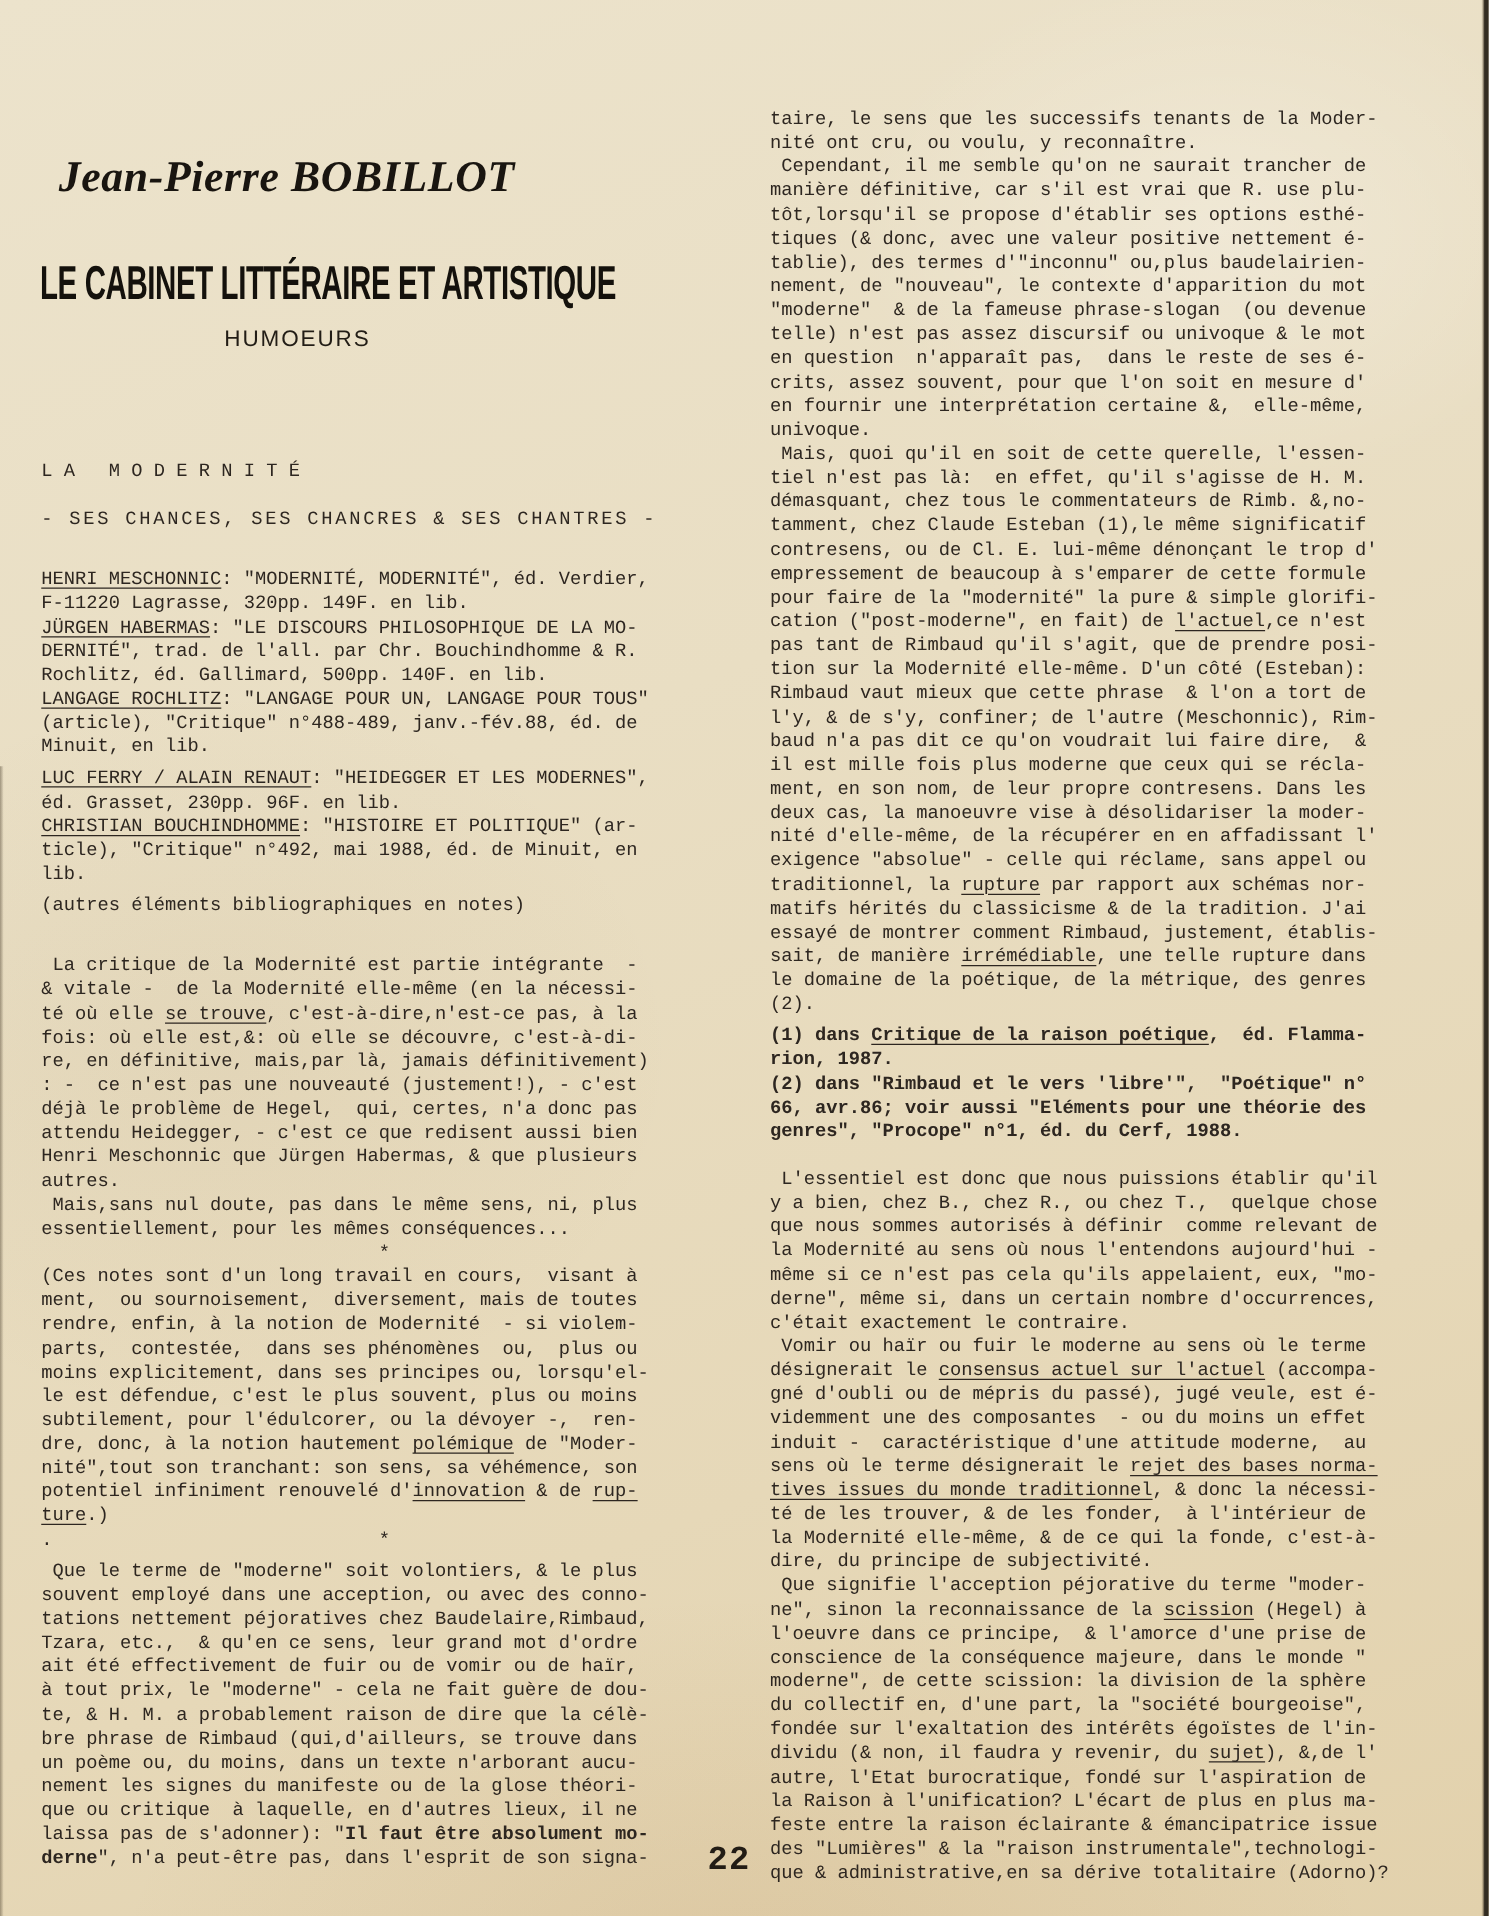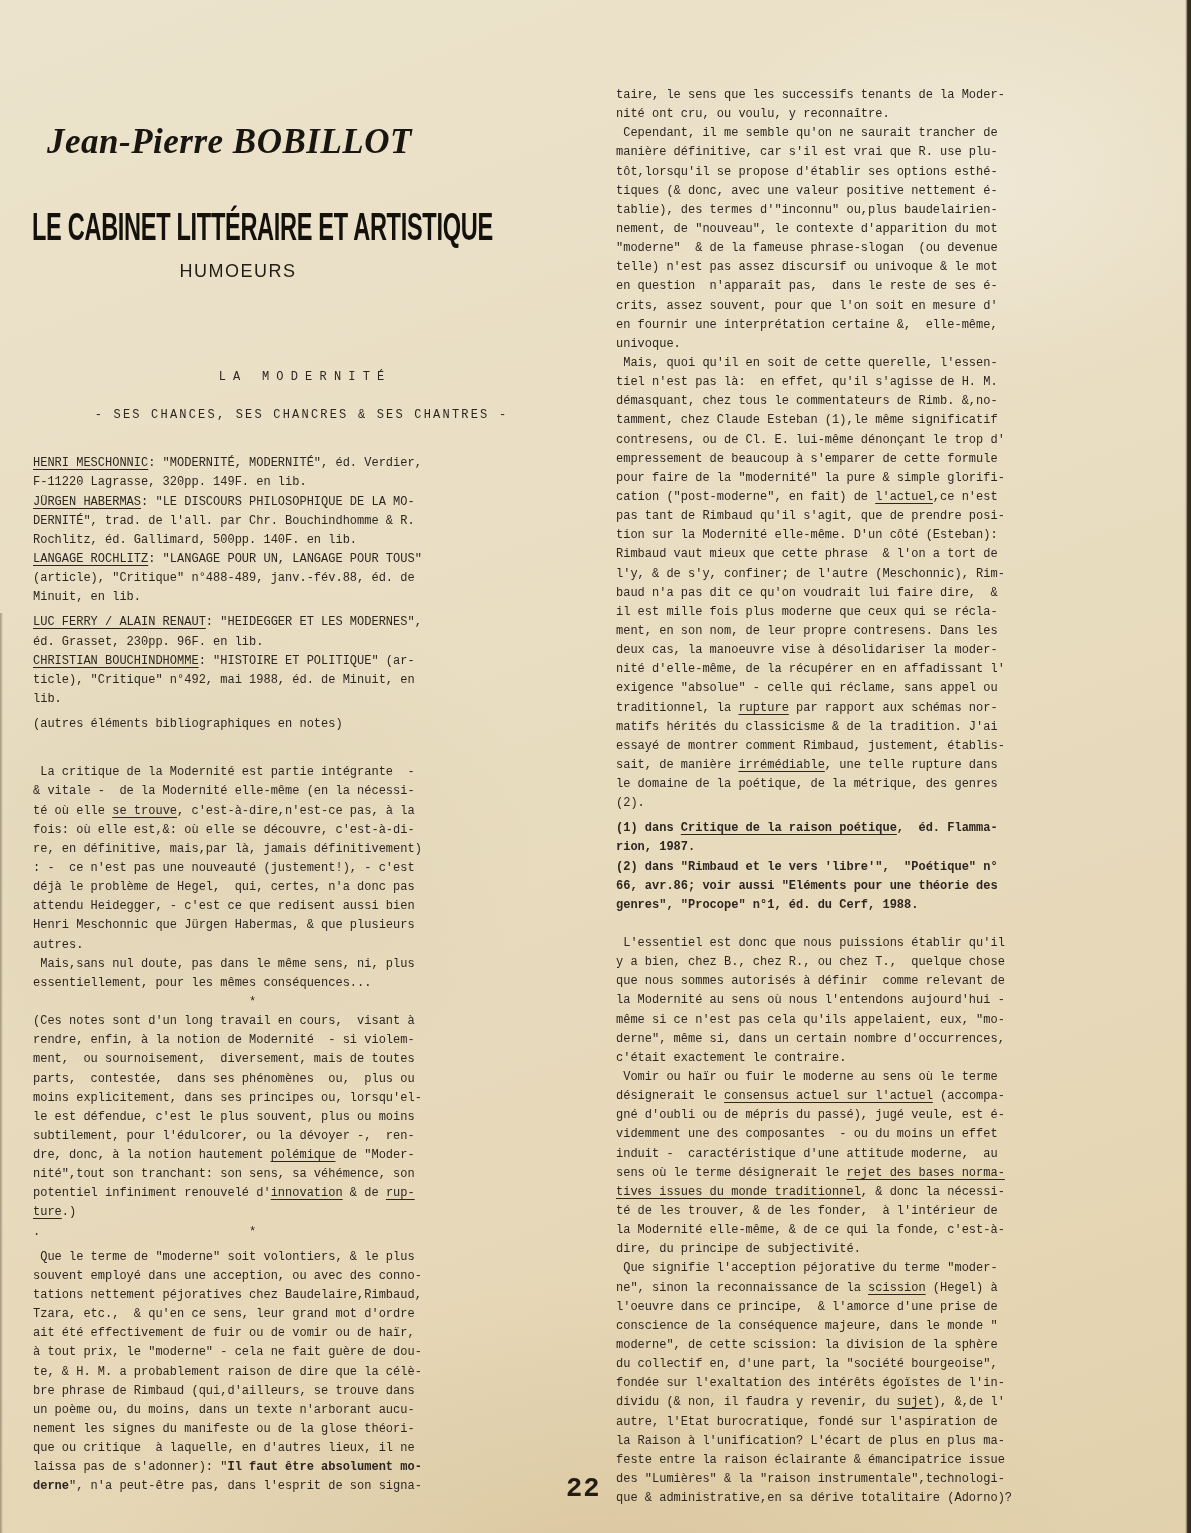--- a/index.html
+++ b/index.html
@@ -34,28 +34,28 @@
     font-family:"Liberation Sans","DejaVu Sans",sans-serif;
     font-weight:bold;font-size:38px;color:#14110c;
     letter-spacing:-.5px;white-space:pre;
     transform:scaleX(.62);transform-origin:left center;
   }
   .subtitle{
     position:absolute;left:33px;top:261px;width:410px;text-align:center;
     font-family:"Liberation Sans","DejaVu Sans",sans-serif;
     font-size:18px;color:#221d16;letter-spacing:1.5px;white-space:pre;
   }
-  .col{position:absolute;font-size:12px;}
+  .col{position:absolute;font-size:15px;}
   .col-left{left:33px;top:368px;width:537px;}
   .col-right{left:616px;top:86px;width:556px;}
   .tline{white-space:pre;height:19.15px;line-height:19.15px;}
   .u{text-decoration:underline;text-underline-offset:3px;text-decoration-thickness:1.3px;}
   .b{font-weight:bold;}
   .fn .tline{font-weight:bold;}
-  .center{text-align:center;}
+  .center{}
   .lsp{letter-spacing:2.2px;}
   .mt05{margin-top:6px;}
   .mt1{margin-top:19px;}
   .mt15{margin-top:29px;}
   .pageno{
     position:absolute;left:566px;top:1474px;
     font-size:27px;font-weight:bold;color:#221c15;letter-spacing:1px;
   }
 </style>
 </head>
@@ -110,22 +110,22 @@
       </div>
       <div class="block">
         <div class="tline"><span> Mais,sans nul doute, pas dans le même sens, ni, plus</span></div>
         <div class="tline"><span>essentiellement, pour les mêmes conséquences...</span></div>
       </div>
       <div class="block">
         <div class="tline"><span>                              *</span></div>
       </div>
       <div class="block">
         <div class="tline"><span>(Ces notes sont d'un long travail en cours,  visant à</span></div>
+        <div class="tline"><span>ment,  ou sournoisement,  diversement, mais de toutes</span></div>
         <div class="tline"><span>rendre, enfin, à la notion de Modernité  - si violem-</span></div>
-        <div class="tline"><span>ment,  ou sournoisement,  diversement, mais de toutes</span></div>
         <div class="tline"><span>parts,  contestée,  dans ses phénomènes  ou,  plus ou</span></div>
         <div class="tline"><span>moins explicitement, dans ses principes ou, lorsqu'el-</span></div>
         <div class="tline"><span>le est défendue, c'est le plus souvent, plus ou moins</span></div>
         <div class="tline"><span>subtilement, pour l'édulcorer, ou la dévoyer -,  ren-</span></div>
         <div class="tline"><span>dre, donc, à la notion hautement </span><span class="u">polémique</span><span> de "Moder-</span></div>
         <div class="tline"><span>nité",tout son tranchant: son sens, sa véhémence, son</span></div>
         <div class="tline"><span>potentiel infiniment renouvelé d'</span><span class="u">innovation</span><span> &amp; de </span><span class="u">rup-</span></div>
         <div class="tline"><span class="u">ture</span><span>.)</span></div>
       </div>
       <div class="block">

